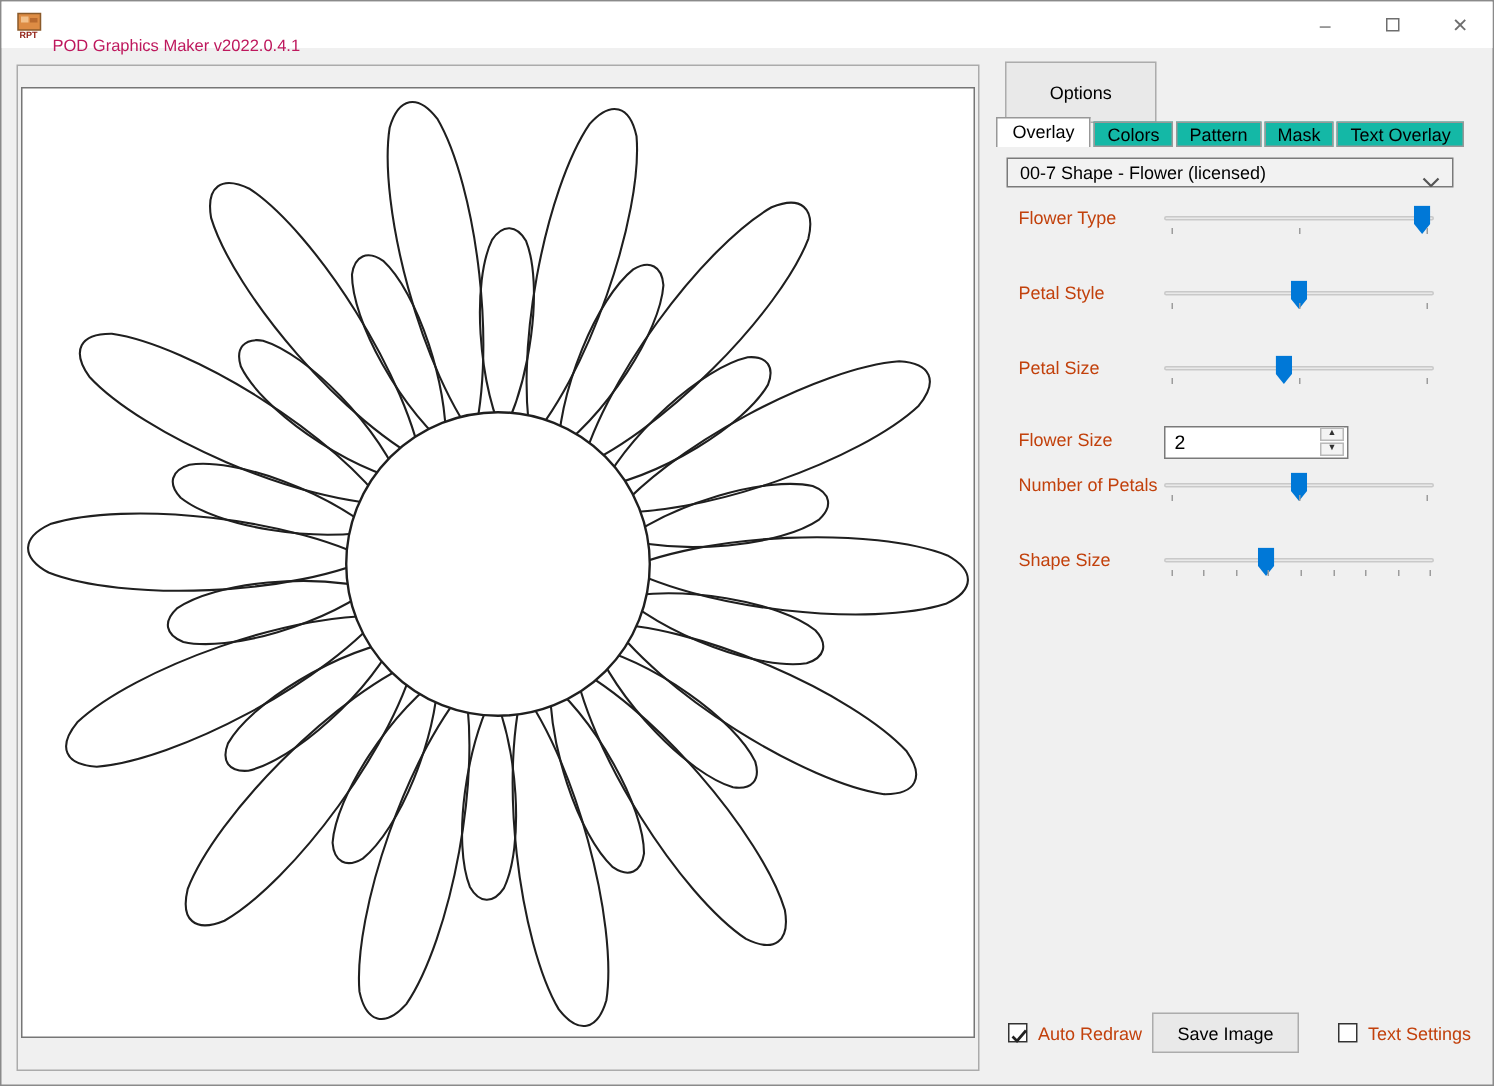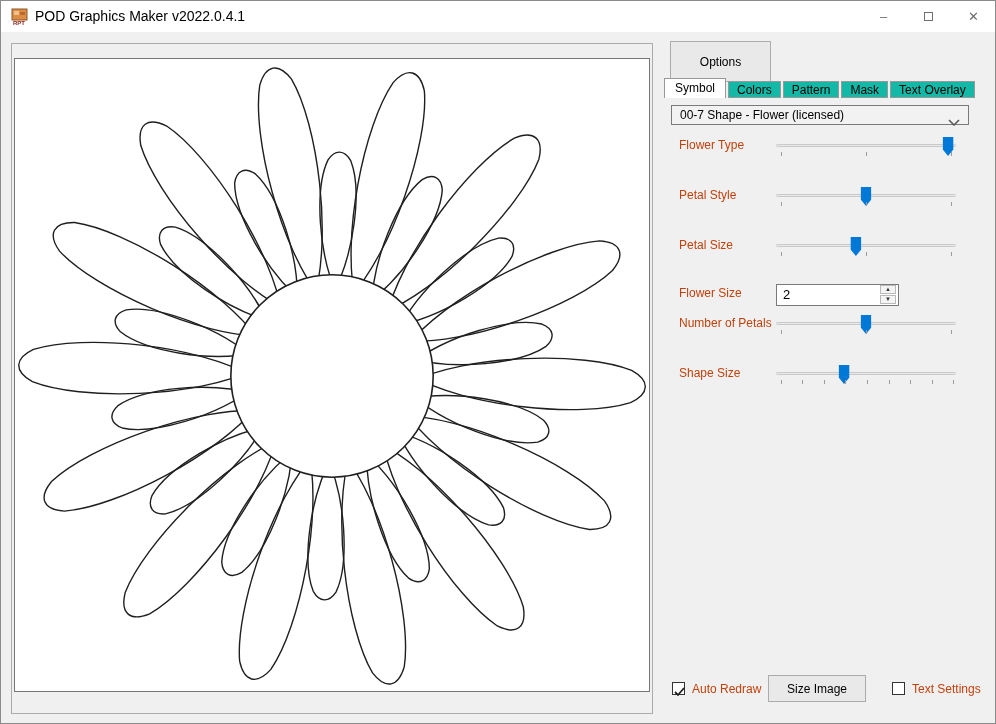--- a/index.html
+++ b/index.html
@@ -5,21 +5,21 @@
   * { margin:0; padding:0; box-sizing:border-box; }
   html,body { background:#cfcfcf; }
   body { font-family:"Liberation Sans", sans-serif; }
   .window {
     position:relative; width:996px; height:724px; background:#f0f0f0;
     border:1px solid #8a8a8a; overflow:hidden;
   }
   
   .titlebar { position:absolute; left:0; top:0; width:996px; height:31px; background:#ffffff; }
   .app-icon { position:absolute; left:10px; top:7px; width:18px; height:18px; }
-  .win-title { position:absolute; left:34px; top:0; line-height:31px; font-size:14px; color:#000000; }
+  .win-title { position:absolute; left:34px; top:15px; line-height:31px; font-size:11px; color:#be185d; }
   .win-btn { position:absolute; top:0; width:45px; height:31px; text-align:center; line-height:31px;
              color:#6e6e6e; font-size:13px; }
   .win-btn.min { left:860px; }
   .win-btn.max { left:905px; }
   .win-btn.close { left:950px; }
   .max-glyph { display:inline-block; width:9px; height:9px; border:1px solid #6e6e6e; vertical-align:middle; margin-top:-2px; }
   
   .canvas-outer { position:absolute; left:10px; top:42px; width:642px; height:671px;
                   border:1px solid #ababab; background:#f0f0f0; }
   .canvas-inner { position:absolute; left:2px; top:14px; width:636px; height:634px;
@@ -114,21 +114,21 @@
           <path d="M 78 4 C 122.2 -19.0 188.7 -23.6 216.5 -11.4 C 227.4 -4.6 227.4 4.6 216.5 11.4 C 188.7 23.6 122.2 19.0 78 -4" fill="none" stroke="#1f1f1f" stroke-width="1.4" stroke-linecap="round" transform="translate(318 318) rotate(297.67)"></path>
           <path d="M 78 4 C 122.2 -19.0 188.7 -23.6 216.5 -11.4 C 227.4 -4.6 227.4 4.6 216.5 11.4 C 188.7 23.6 122.2 19.0 78 -4" fill="none" stroke="#1f1f1f" stroke-width="1.4" stroke-linecap="round" transform="translate(318 318) rotate(323.39)"></path>
           <circle cx="318" cy="318" r="101.5" fill="#ffffff" stroke="#1f1f1f" stroke-width="1.6"></circle>
         </svg>
       </div>
   </div>
 
   <button class="btn btn-options">Options</button>
 
   <div class="tabs">
-    <div class="tab active">Symbol</div>
+    <div class="tab active">Overlay</div>
     <div class="tab">Colors</div>
     <div class="tab">Pattern</div>
     <div class="tab">Mask</div>
     <div class="tab">Text Overlay</div>
   </div>
 
   <div class="combo">
     <span class="value">00-7 Shape - Flower (licensed)</span>
     <span class="chev">
       <svg width="12" height="7" viewBox="0 0 12 7">
@@ -205,20 +205,20 @@
 
   <span class="checkbox checked" style="left:671px; top:681px">
     <span class="mark">
       <svg width="13" height="12" viewBox="0 0 13 12">
           <path d="M2 6 L5 9 L11 2" fill="none" stroke="#222" stroke-width="1.8"></path>
         </svg>
     </span>
   </span>
   <span class="labeltxt" style="left:691px; top:680px">Auto Redraw</span>
 
-  <button class="btn btn-save">Size Image</button>
+  <button class="btn btn-save">Save Image</button>
 
   <span class="checkbox" style="left:891px; top:681px">
     
   </span>
   <span class="labeltxt" style="left:911px; top:680px">Text Settings</span>
 
 </div>
 
 </body></html>

